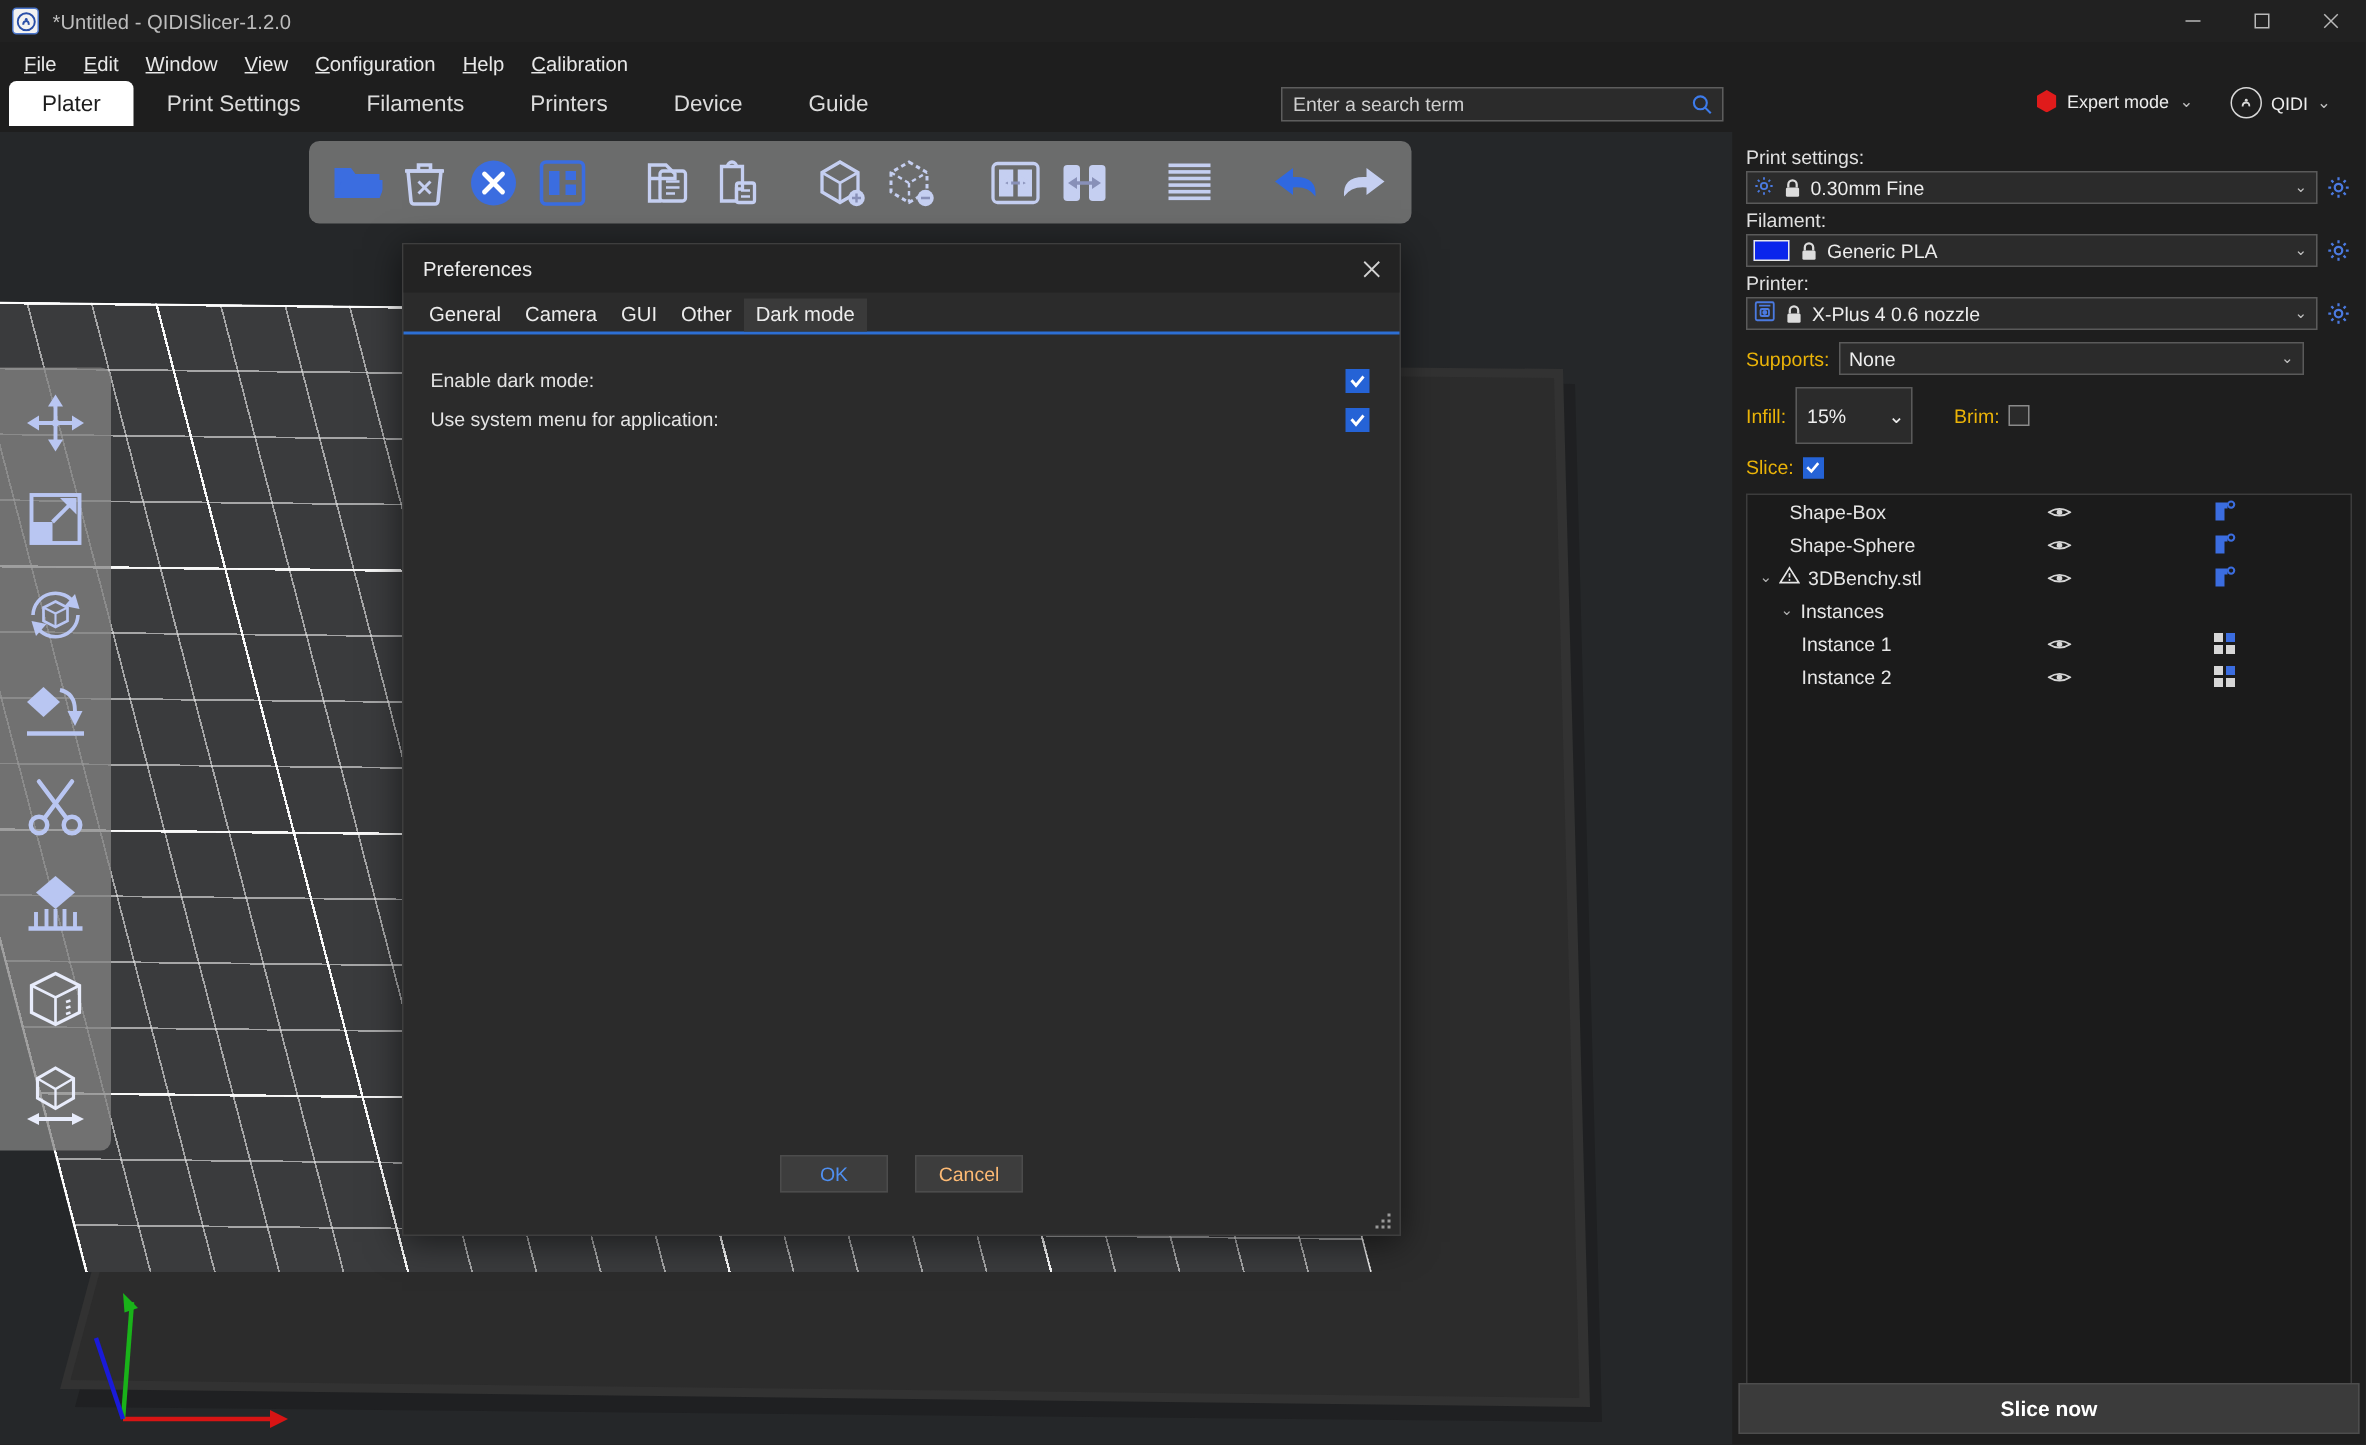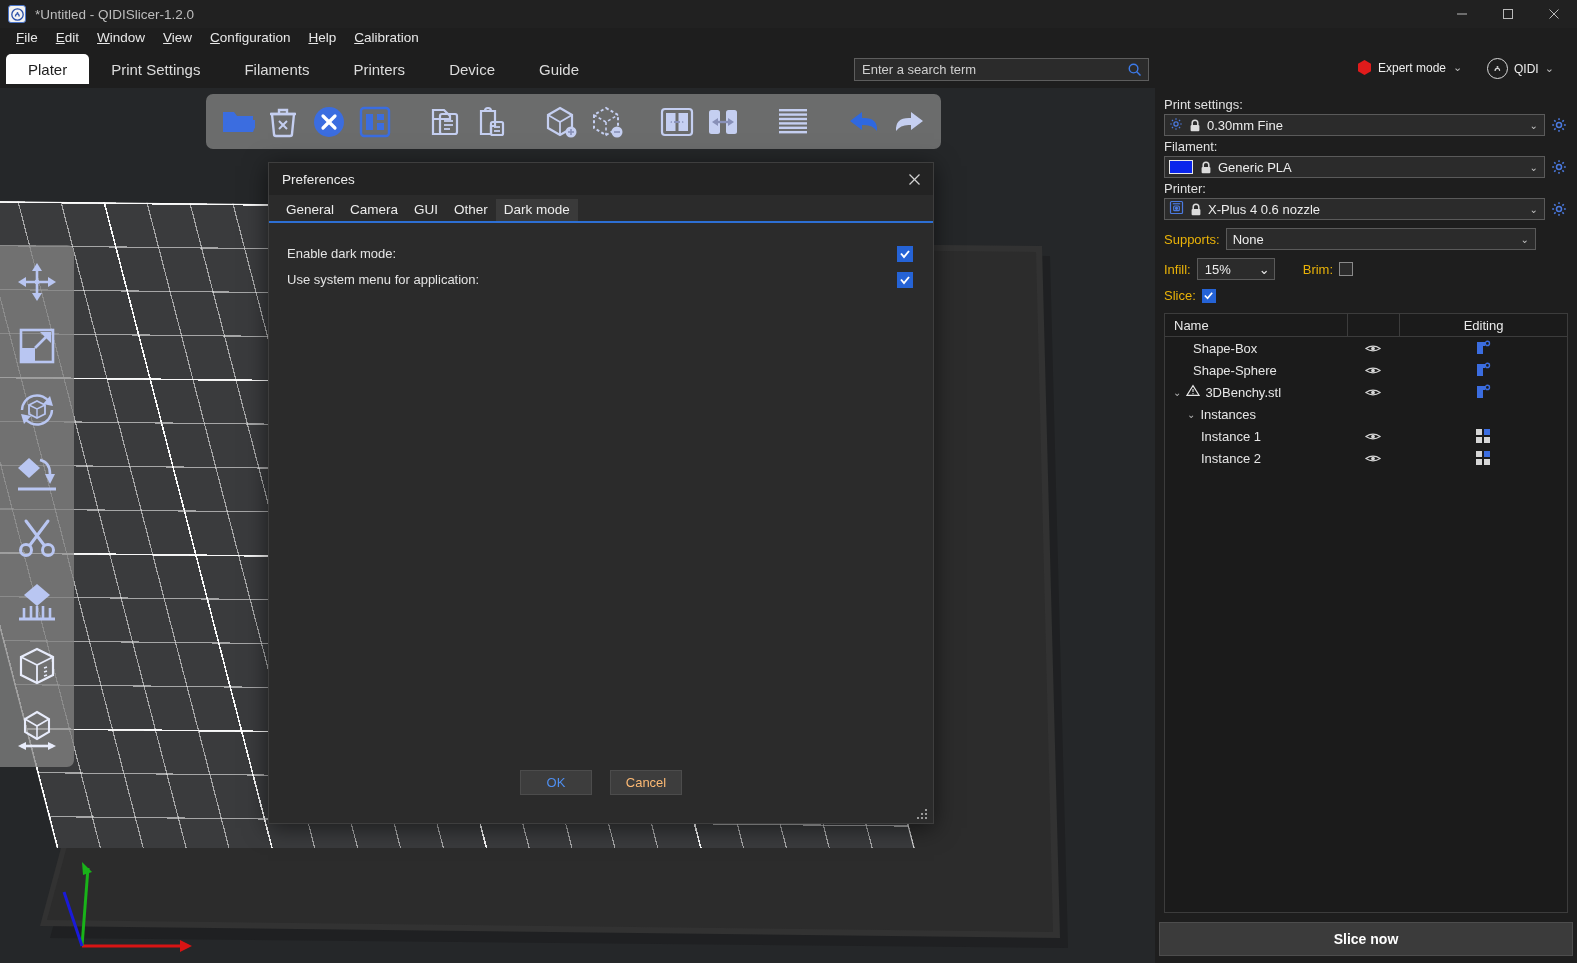--- a/index.html
+++ b/index.html
@@ -24,21 +24,21 @@
     display:flex;align-items:center;justify-content:center;
   }
   .tb-icon svg{display:block;}
   .tb-title{ color:#bdbdbd; font-size:13.5px; }
   .wctrls{ position:absolute; right:0; top:0; height:28px; display:flex; }
   .wbtn{ width:46px;height:28px;display:flex;align-items:center;justify-content:center;color:#b9b9b9; }
 
   
   .menubar{
     position:absolute; left:0; top:28px; width:1577px; height:24px;
-    background:#1e1e1e; display:flex; align-items:flex-start; padding-left:7px;
+    background:#1e1e1e; display:flex; align-items:flex-end; padding-left:7px;
   }
   .menu-item{ padding:2px 9px; font-size:13.5px; color:#e8e8e8; }
   .menu-item u{ text-decoration:underline; }
 
   
   .tabbar{
     position:absolute; left:0; top:52px; width:1577px; height:36px;
     background:#1e1e1e; display:flex; align-items:flex-start; padding-left:6px;
   }
   .tab{
@@ -162,21 +162,21 @@
   }
   .combo .cv{ flex:1; font-size:13px; color:#ededed; margin-left:6px; white-space:nowrap; }
   .combo .arrow{ color:#c4c4c4; font-size:10px; margin-right:2px; }
   .combo-row{ display:flex; align-items:center; gap:5px; }
   .combo-row .combo{ flex:1; }
   .gear-btn{ width:18px;height:18px;display:flex;align-items:center;justify-content:center; }
   .swatch{ width:24px;height:14px; background:#0a25ec; border:1px solid #e8e8e8; }
   .lock{ display:flex; }
   .rowline{ display:flex; align-items:center; margin-top:8px; gap:6px; }
   .rowline .lbl{ font-size:13px; color:#eab308; }
-  .combo-sm{ height:22px; width:78px; background:#2b2b2b; border:1px solid #5a5a5a;
+  .combo-sm{ height:38px; width:78px; background:#2b2b2b; border:1px solid #5a5a5a;
              display:flex;align-items:center;justify-content:space-between;padding:0 4px 0 7px; }
   .combo-sm span{ font-size:13px;color:#ededed;}
   .chk{ width:14px;height:14px; border:1px solid #8a8a8a; background:#2b2b2b; }
   .chk.on{ background:#2563d6; border-color:#2563d6; display:flex;align-items:center;justify-content:center;}
   .supports-combo{ flex:1; }
 
   
   .objlist{
     margin-top:10px; border:1px solid #3c3c3c; background:#1b1b1b;
     height:600px; position:relative;
@@ -622,25 +622,20 @@
     <div class="rowline">
       <span class="lbl">Slice:</span>
       <span class="chk on">
         <svg width="11" height="11" viewBox="0 0 12 12">
             <polyline points="2,6 5,9 10,3" fill="none" stroke="#fff" stroke-width="1.9"></polyline>
           </svg>
       </span>
     </div>
 
     <div class="objlist">
-      <div class="ol-head">
-        <div class="c-name">Name</div>
-        <div class="c-eye"></div>
-        <div class="c-edit">Editing</div>
-      </div>
 
       <div class="ol-row">
         <div class="nm indent1">Shape-Box</div>
         <div class="eye">
           <svg width="16" height="11" viewBox="0 0 18 12" fill="none" stroke="#d6d6d6" stroke-width="1.3">
               <path d="M1 6 q8 -5.2 16 0 q-8 5.2 -16 0z"></path>
               <circle cx="9" cy="6" r="2.1" fill="#d6d6d6" stroke="none"></circle>
             </svg>
         </div>
         <div class="ed">

